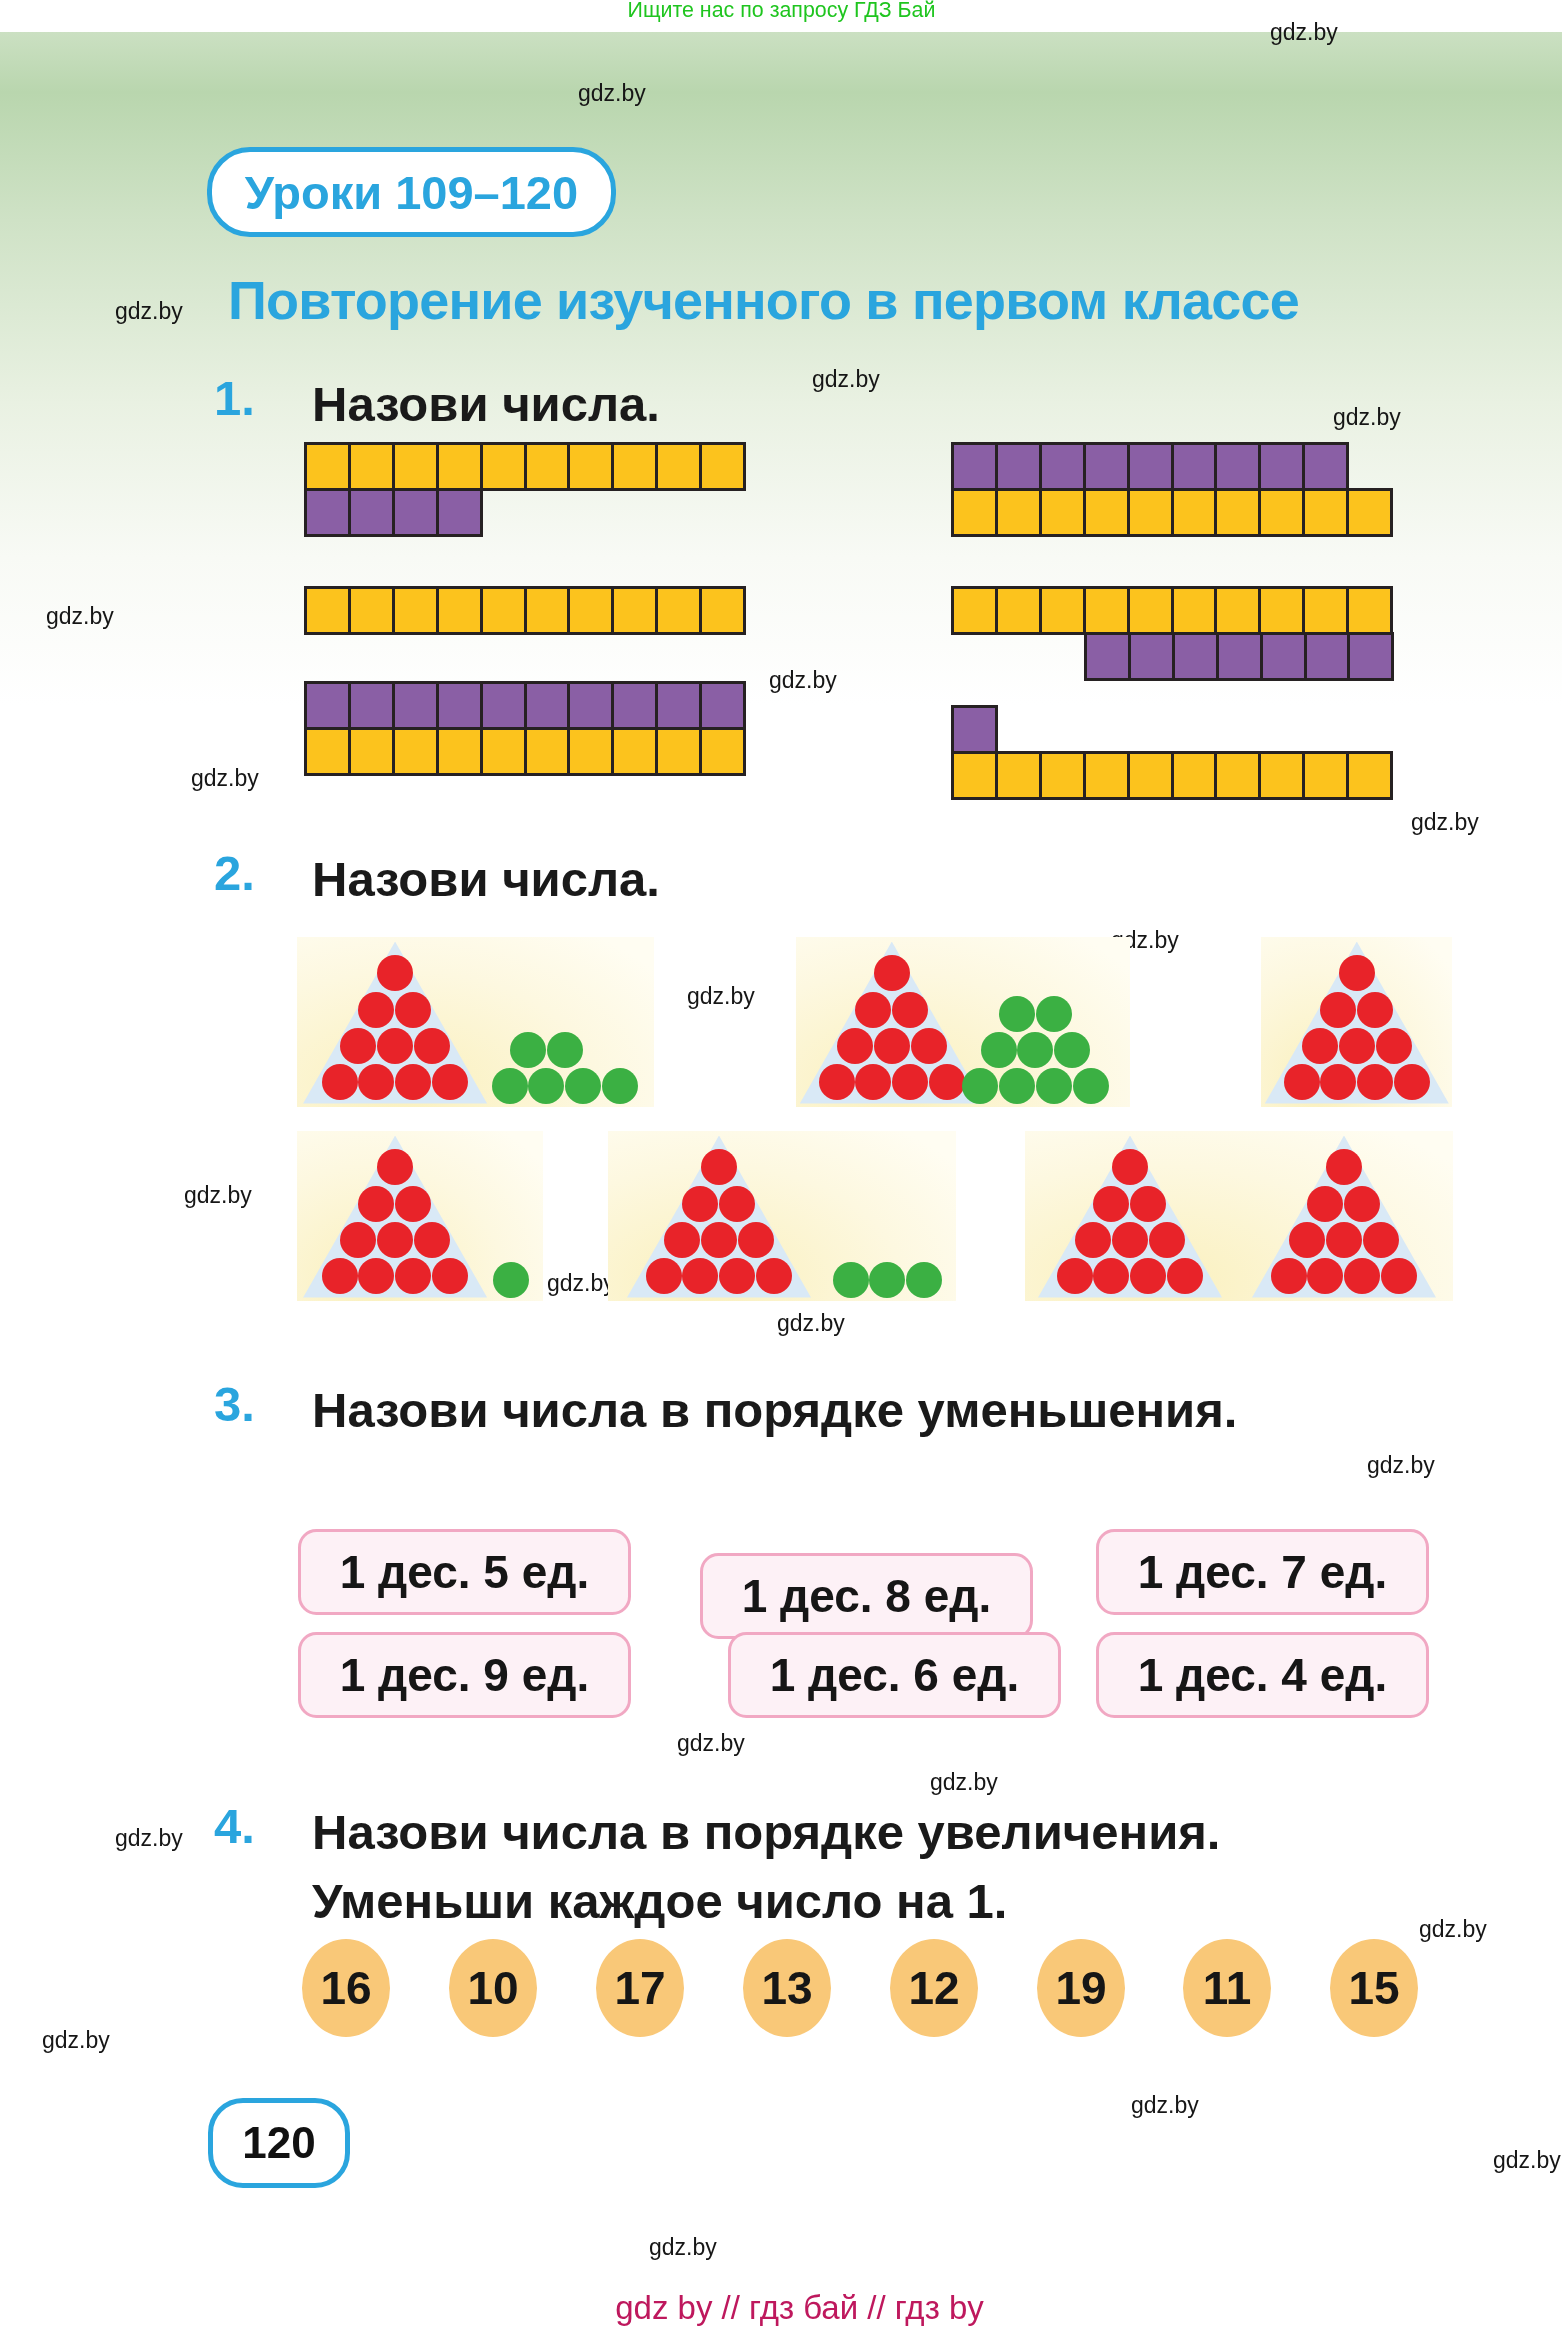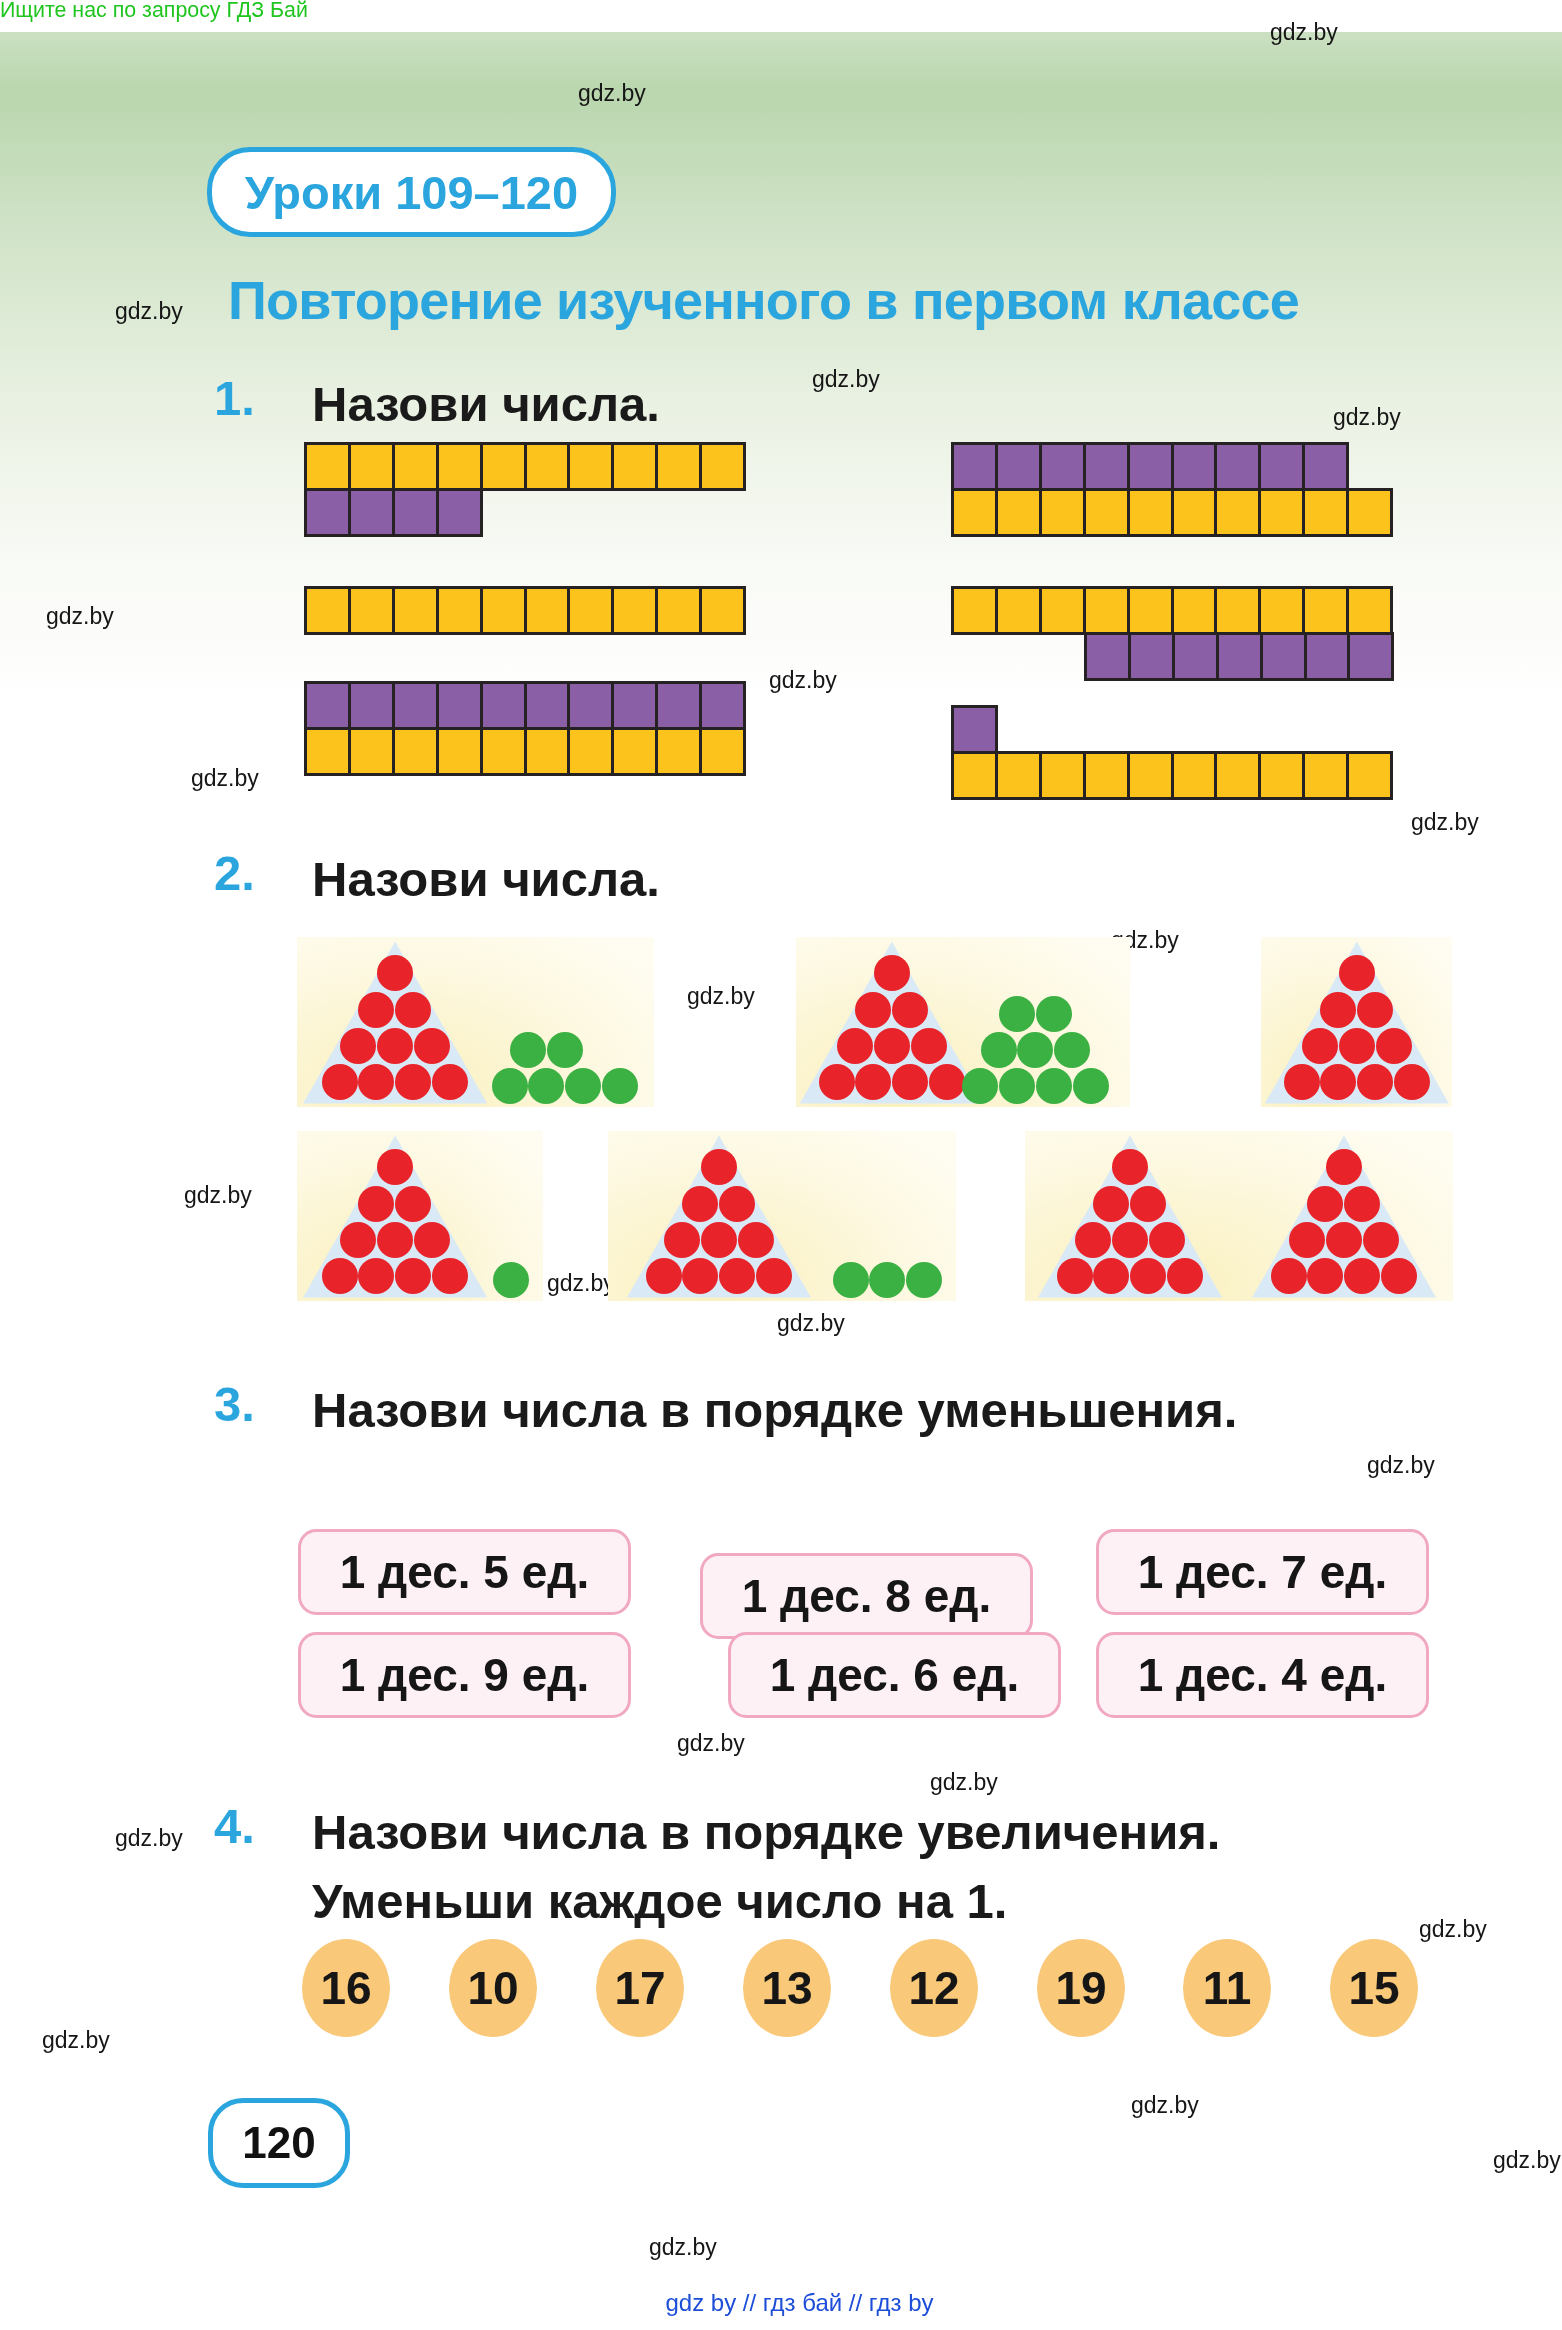--- a/index.html
+++ b/index.html
@@ -1,20 +1,20 @@
 <!DOCTYPE html>
 <html style="font-size:12.2px"><head>
 <meta charset="utf-8">
 <style>
   html,body{margin:0;padding:0;background:#ffffff;}
   body{font-family:"Liberation Sans", sans-serif; color:#1a1a1a;}
   .page{position:relative;width:1563px;height:2330px;background:#ffffff;overflow:hidden;}
 
   .banner{position:absolute;left:0;top:0;width:100%;height:20px;background:#ffffff;
-          display:flex;align-items:center;}
+          display:flex;align-items:center;justify-content:center;}
   .banner span{color:#1fc51f;font-size:21.4px;}
 
   .green-band{position:absolute;left:0;top:32px;width:100%;height:673px;
       background:linear-gradient(to bottom,#cbe0c2 0%,#b9d6ae 9%,#cfe2c6 28%,#e9f1e2 55%,#f8faf5 78%,#ffffff 100%);}
 
   .wm{position:absolute;font-size:23px;color:#161616;white-space:nowrap;}
 
   .badge{position:absolute;border:5.4px solid #2aa5de;background:#ffffff;border-radius:43px;
          display:flex;align-items:center;justify-content:center;box-sizing:border-box;}
   .badge-lessons{left:207px;top:147px;width:409px;height:90px;}
@@ -48,21 +48,21 @@
 
   .tub{position:absolute;width:333px;height:86px;background:#fdf1f6;border:3.8px solid #f1a8c3;
        border-radius:18.4px;box-sizing:border-box;display:flex;align-items:center;justify-content:center;}
   .tub span{font-size:46px;font-weight:600;color:#161616;white-space:nowrap;}
 
   .numcirc{position:absolute;width:88px;height:98px;border-radius:50%;background:#f9c878;
            display:flex;align-items:center;justify-content:center;}
   .numcirc span{font-size:46px;font-weight:600;color:#161616;}
 
   .footer{position:absolute;left:0;top:2289px;width:100%;text-align:center;}
-  .footer span{color:#1d4ed8;font-size:24px;margin-left:36px;}
+  .footer span{color:#be185d;font-size:33px;margin-left:36px;}
 </style>
 </head>
 <body>
 
 <div class="page">
 
   <div class="banner">
     <span>Ищите нас по запросу ГДЗ Бай</span>
   </div>
 

